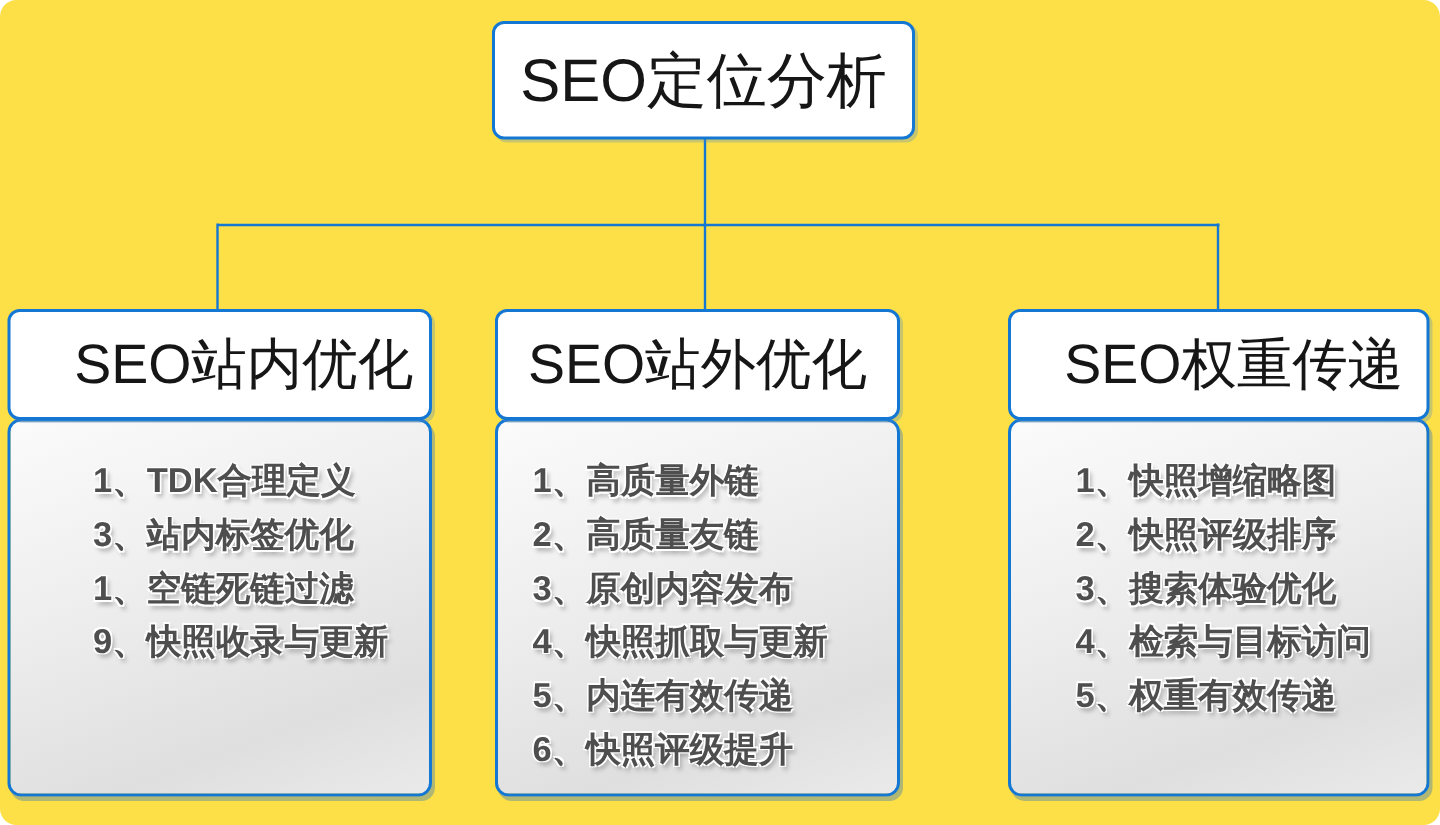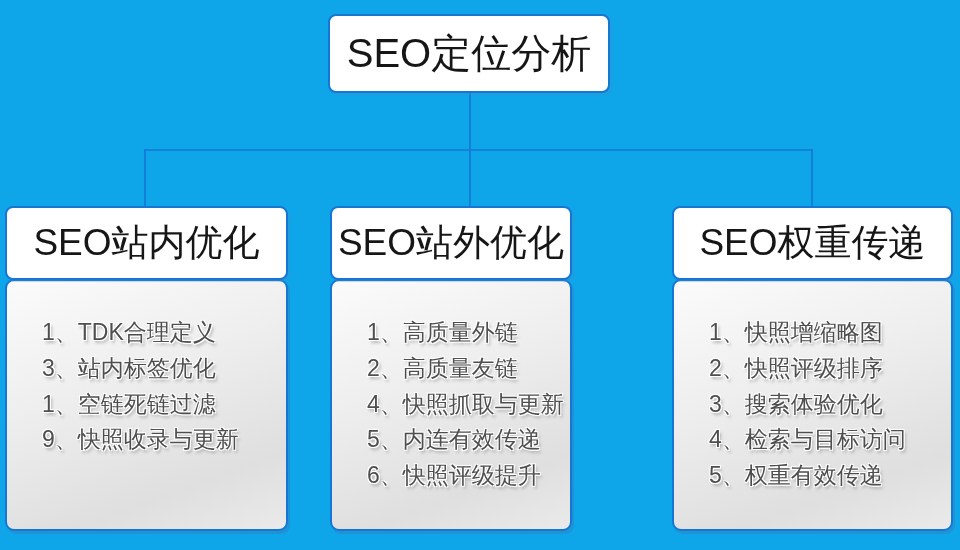--- a/index.html
+++ b/index.html
@@ -5,22 +5,23 @@
   html, body {
     margin: 0;
     padding: 0;
     background: #ffffff;
     font-family: "Liberation Sans", "DejaVu Sans", sans-serif;
   }
   .canvas {
     position: relative;
     width: 960px;
     height: 550px;
-    background: #0ea5e9;
+    background: #fde047;
     overflow: hidden;
+    border-radius: 11px;
   }
   svg.connectors {
     position: absolute;
     left: 0; top: 0;
     width: 960px; height: 550px;
     z-index: 1;
   }
   svg.connectors line {
     stroke: #1577D4;
     stroke-width: 1.6;
@@ -53,28 +54,29 @@
     top: 279px;
     height: 252px;
     border: 2px solid #1577D4;
     border-radius: 9px;
     background: linear-gradient(160deg, #fbfbfb 0%, #eeeeee 40%, #dfdfdf 78%, #eaeaea 100%);
     z-index: 2;
     box-shadow: 2px 3px 0 rgba(60, 120, 185, 0.40);
     box-sizing: border-box;
   }
   
-  .x0 { left: 5px;   width: 283px; }
-  .x1 { left: 330px; width: 242px; }
-  .x2 { left: 672px; width: 281px; }
+  .x0 { left: 5px;   width: 283px; padding-left: 32px; }
+  .x1 { left: 330px; width: 270px; }
+  .x2 { left: 672px; width: 281px; padding-left: 20px; }
 
   .panel ul {
     list-style: none;
-    margin: 12px;
+    margin: 0;
     padding: 22px 10px 0 23px;
+    font-weight: bold;
   }
   .panel li {
     font-size: 23px;
     line-height: 35.8px;
     color: #4e4e4e;
     white-space: nowrap;
     text-shadow:
       -1px -1px 0 #ffffff,
        1px -1px 0 #ffffff,
       -1px  1px 0 #ffffff,
@@ -108,20 +110,21 @@
     </ul>
   </div>
   <div class="node branch-header x0">
     <span>SEO站内优化</span>
   </div>
 
   <div class="panel x1">
     <ul>
       <li>1、高质量外链</li>
       <li>2、高质量友链</li>
+      <li>3、原创内容发布</li>
       <li>4、快照抓取与更新</li>
       <li>5、内连有效传递</li>
       <li>6、快照评级提升</li>
     </ul>
   </div>
   <div class="node branch-header x1">
     <span>SEO站外优化</span>
   </div>
 
   <div class="panel x2">

